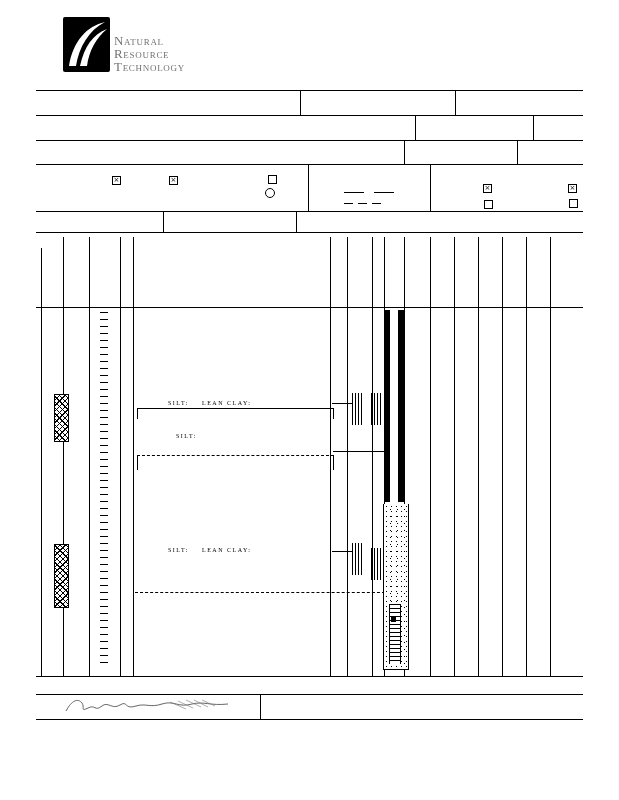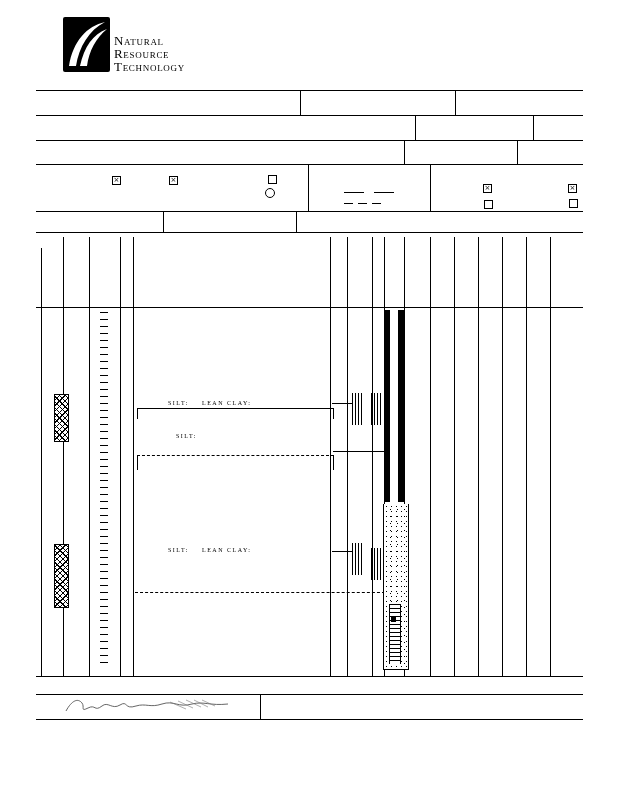--- a/index.html
+++ b/index.html
@@ -13,21 +13,21 @@
   .cb{
     position:absolute;width:7px;height:7px;border:1px solid #000;
     font:7px/7px "DejaVu Sans", sans-serif;text-align:center;color:#000;
     background:#fff;
   }
   .circle{position:absolute;width:8px;height:8px;border:1px solid #000;border-radius:50%;background:#fff;}
   .dash{position:absolute;height:1px;background:#000;}
   .logo-text{
     position:absolute;left:114px;top:34px;
     font-family:"Liberation Serif", serif;font-variant:small-caps;
-    font-size:13px;line-height:13px;letter-spacing:0.7px;color:#000000;
+    font-size:13px;line-height:13px;letter-spacing:0.7px;color:#737373;
   }
   .logo-text span{display:block;}
   .soil-label{
     position:absolute;font-family:"Liberation Serif", serif;
     font-size:6px;letter-spacing:1.5px;white-space:nowrap;color:#000;
   }
   .staple-solid{
     position:absolute;border-top:1px solid #000;border-left:1px solid #000;border-right:1px solid #000;
   }
   .staple-dashed{

